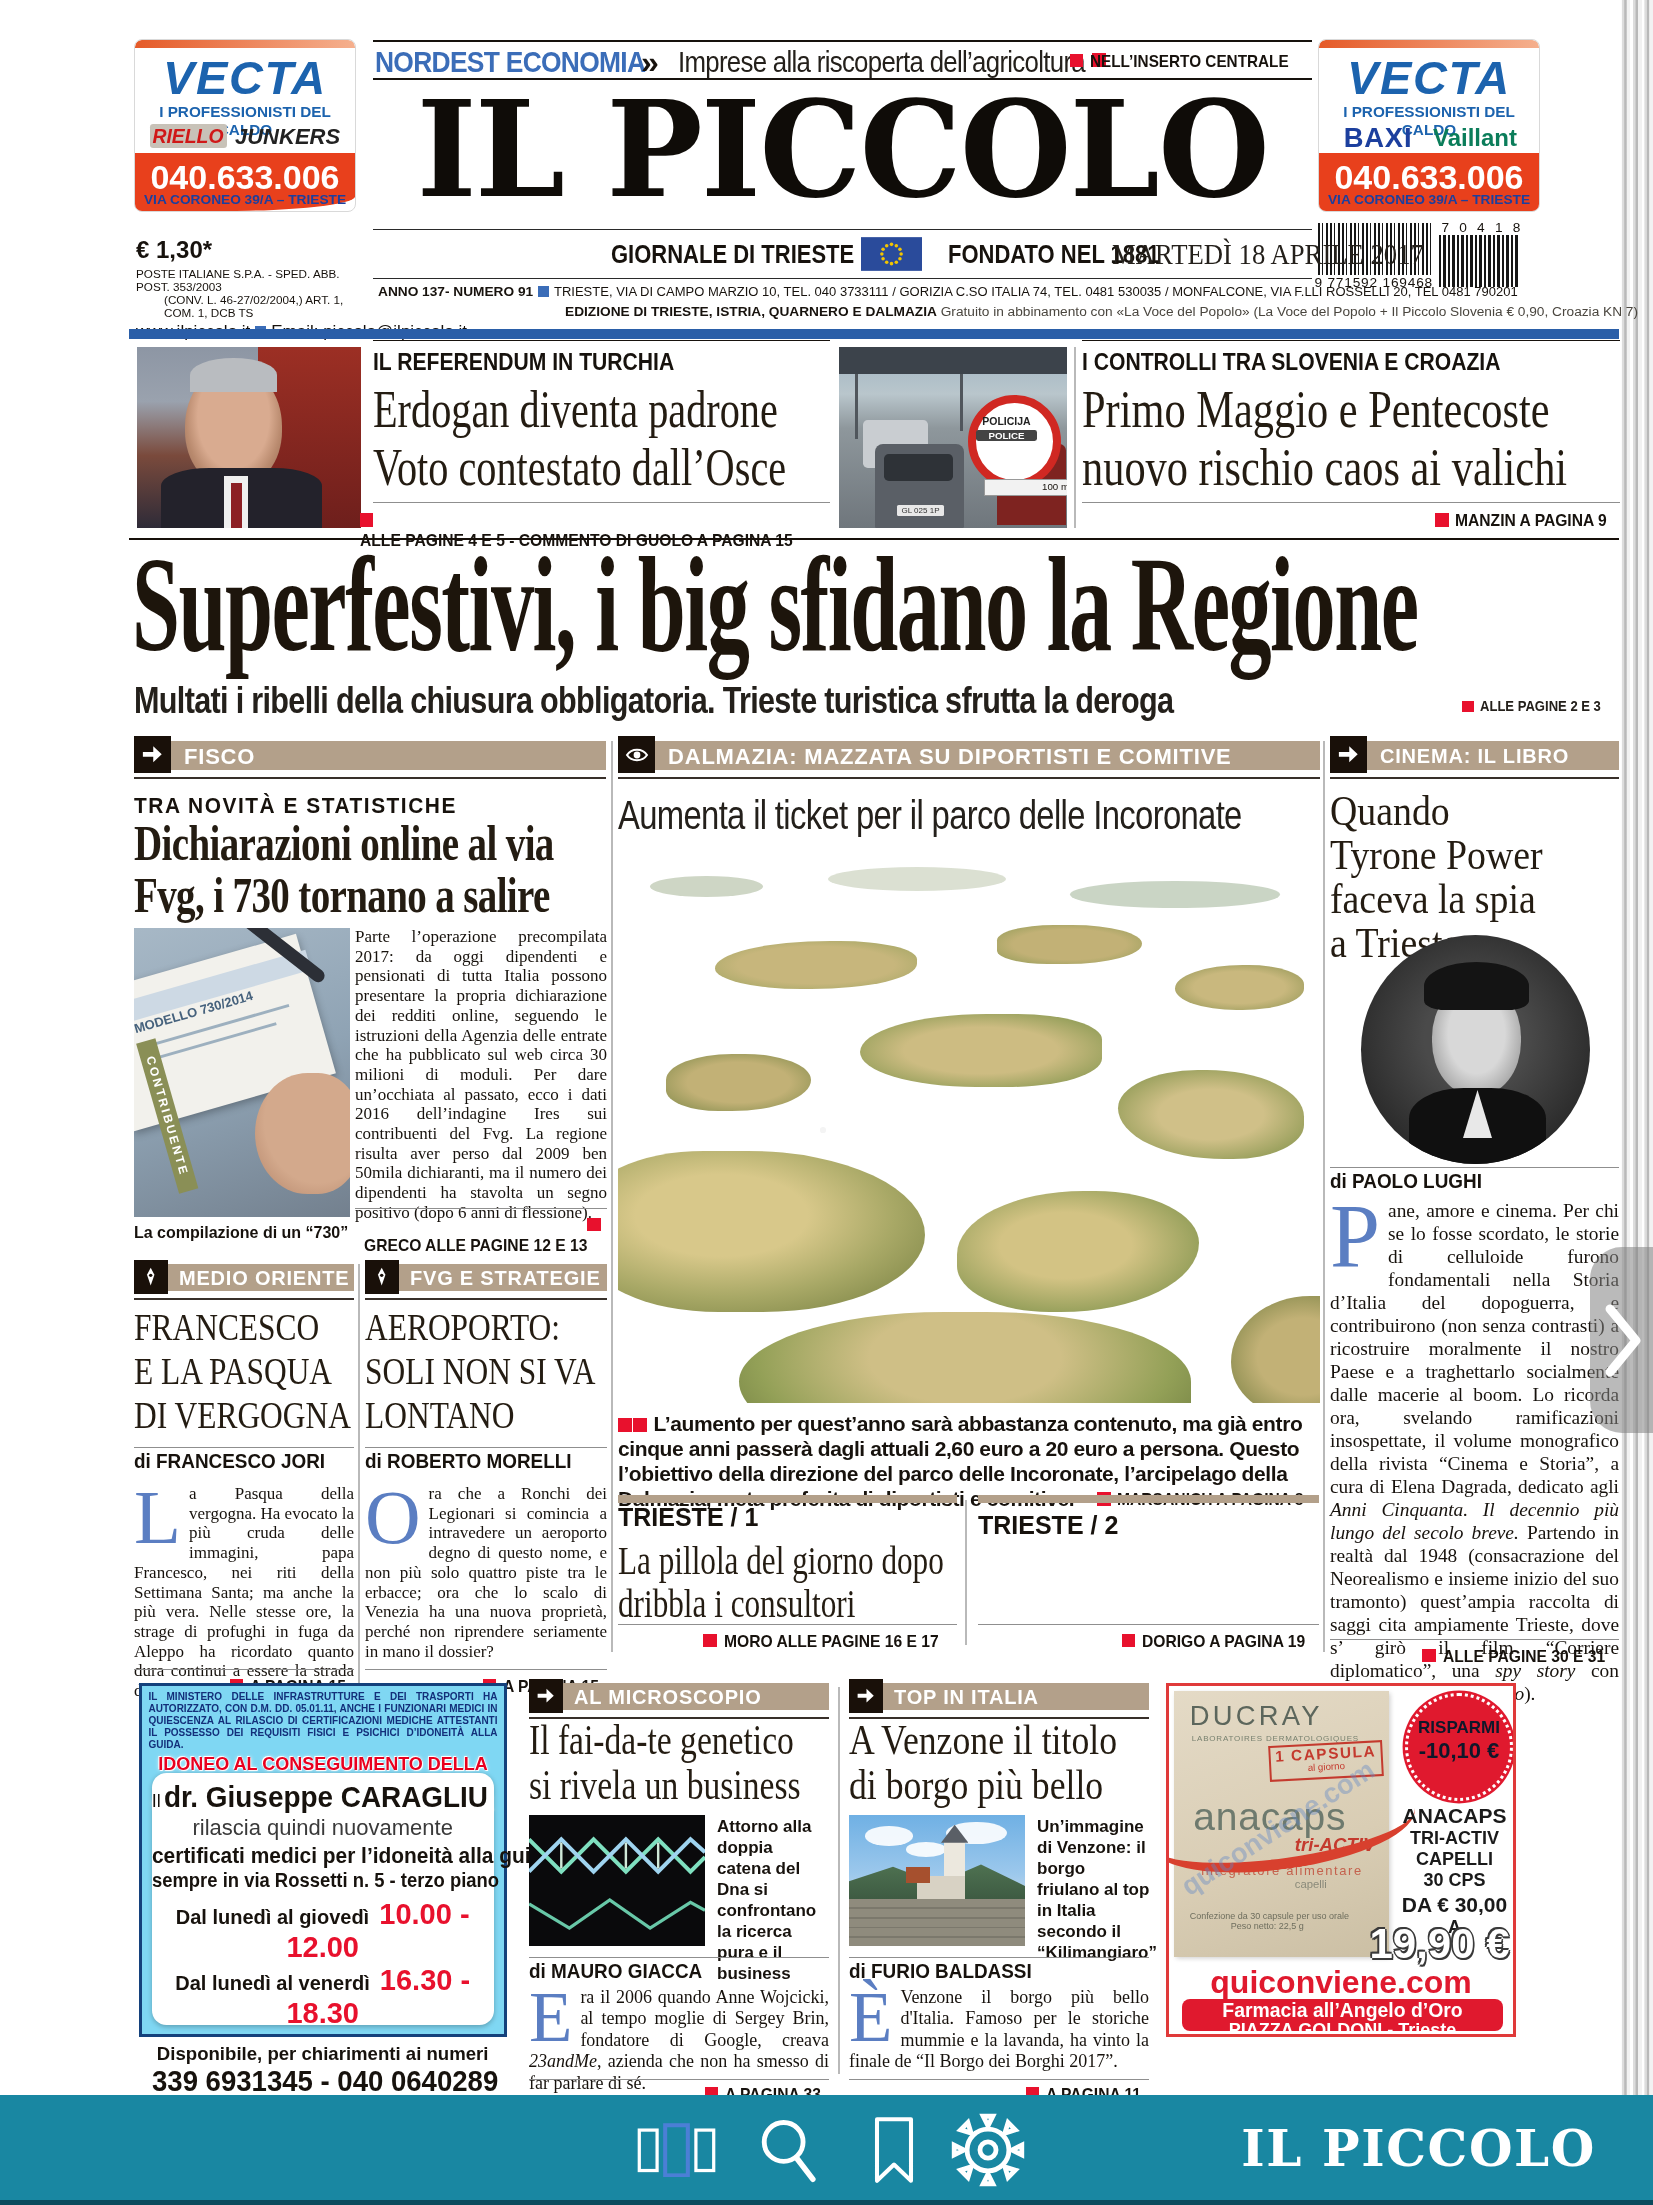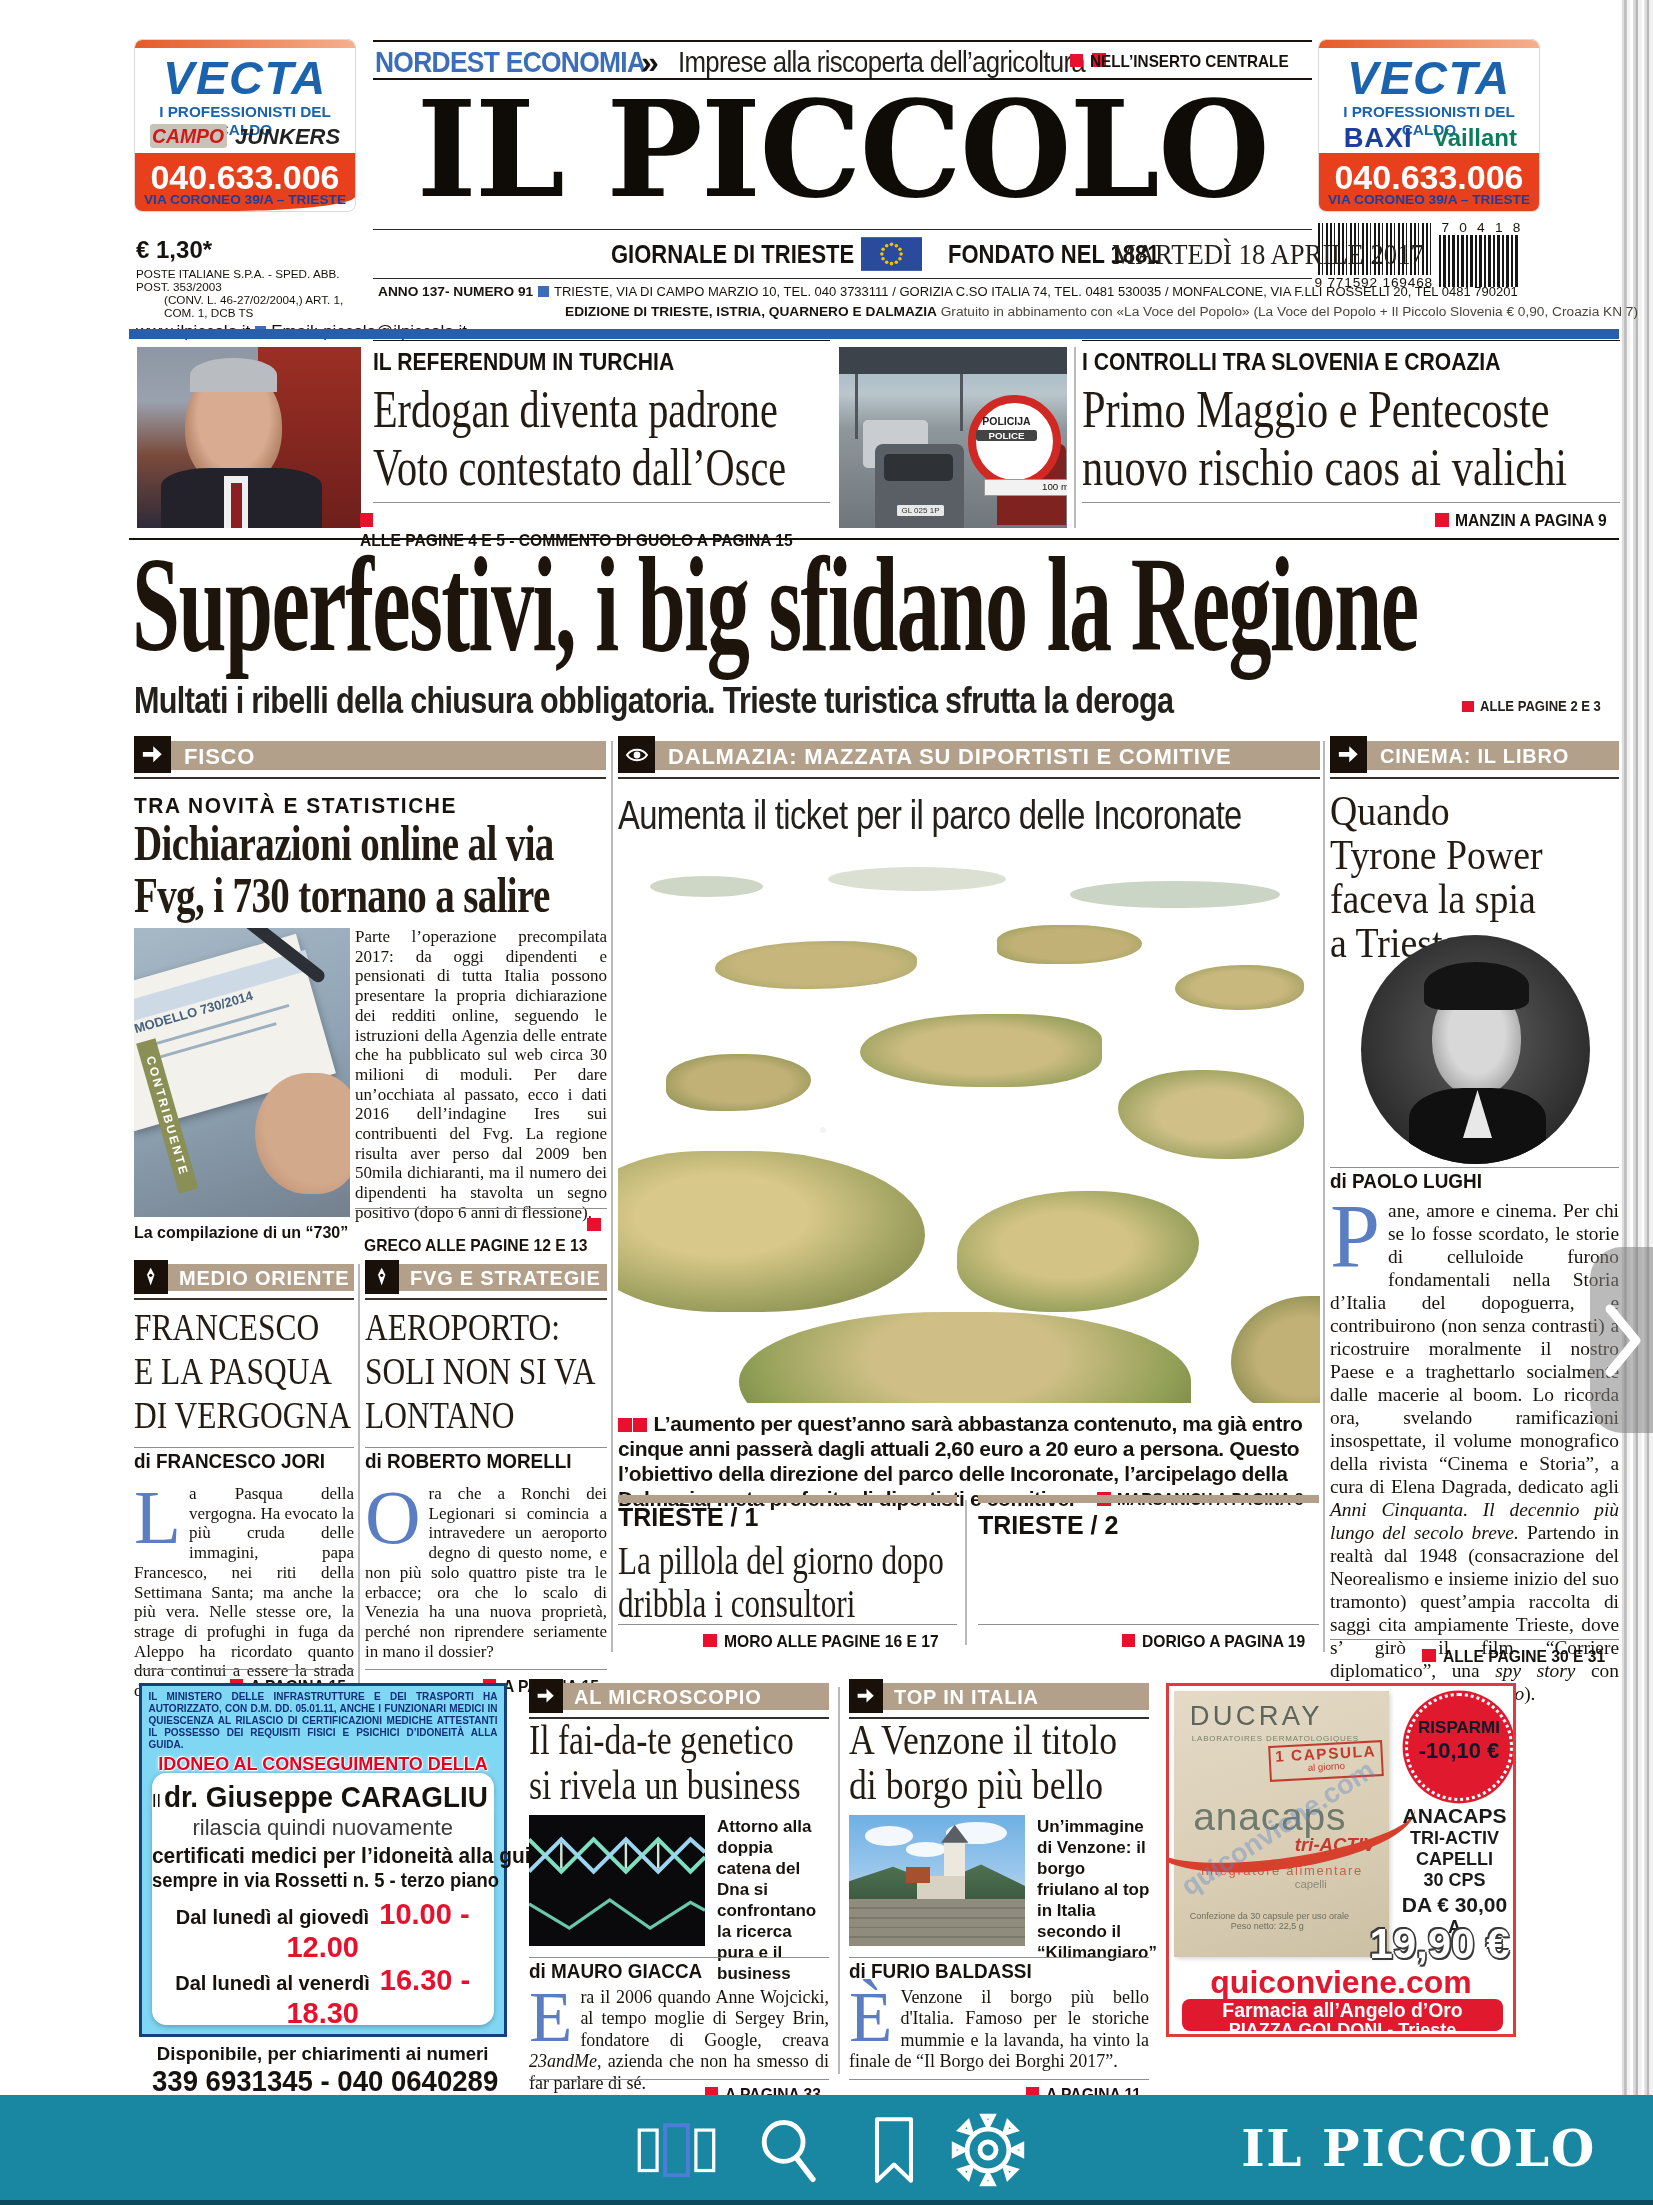--- a/index.html
+++ b/index.html
@@ -40,21 +40,21 @@
 
 <div id="stage">
 
   <div class="abs" style="left:1619px;top:0;width:34px;height:2205px;
               background:repeating-linear-gradient(90deg,#fff 0 2.4px,#ddd 3.2px 4.8px,#b9b9b9 5.7px 7.3px,#f2f2f2 8px 11.3px);"></div>
 
   <div class="abs" style="left:134px;top:39px;width:220px;height:171px;border:1.6px solid #d9d9d9;border-radius:8px;overflow:hidden;background:#fff;">
     <div class="abs" style="left:0;top:0;width:100%;height:8px;background:linear-gradient(90deg,#e55a28,#f5b08e);border-radius:6.5px 6.5px 0 0;"></div>
     <div class="abs" style="left:0;top:9.7px;width:100%;text-align:center;font-size:47px;font-weight:bold;font-style:italic;color:#1c63ae;letter-spacing:1.6px;">VECTA</div>
     <div class="abs" style="left:0;top:63px;width:100%;text-align:center;font-size:15.3px;font-weight:bold;color:#1c63ae;">I PROFESSIONISTI DEL CALDO</div>
-    <div class="abs" style="left:14.5px;top:84px;width:77px;height:24px;background:#c8c2b8;color:#d01818;font-weight:bold;font-style:italic;font-size:19.4px;text-align:center;line-height:24px;border-radius:3.2px;">CAMPO</div>
+    <div class="abs" style="left:14.5px;top:84px;width:77px;height:24px;background:#c8c2b8;color:#d01818;font-weight:bold;font-style:italic;font-size:19.4px;text-align:center;line-height:24px;border-radius:3.2px;">RIELLO</div>
     <div class="abs" style="left:100px;top:84px;width:105px;font-weight:bold;font-style:italic;font-size:22px;color:#222;text-align:center;">JUNKERS</div>
     <div class="abs" style="left:0;top:113px;width:100%;height:58px;background:#e8401c;border-radius:0 0 60% 0/0 0 14.5px 0;"></div>
     <div class="abs" style="left:0;top:118px;width:100%;text-align:center;color:#fff;font-size:34px;font-weight:bold;">040.633.006</div>
     <div class="abs" style="left:0;top:152px;width:100%;text-align:center;color:#1c3f9e;font-size:13.7px;font-weight:bold;">VIA CORONEO 39/A – TRIESTE</div>
   </div>
 
   <div class="abs" style="left:1318px;top:39px;width:220px;height:171px;border:1.6px solid #d9d9d9;border-radius:8px;overflow:hidden;background:#fff;">
     <div class="abs" style="left:0;top:0;width:100%;height:8px;background:linear-gradient(90deg,#e55a28,#f5b08e);border-radius:6.5px 6.5px 0 0;"></div>
     <div class="abs" style="left:0;top:9.7px;width:100%;text-align:center;font-size:47px;font-weight:bold;font-style:italic;color:#1c63ae;letter-spacing:1.6px;">VECTA</div>
     <div class="abs" style="left:0;top:63px;width:100%;text-align:center;font-size:15.3px;font-weight:bold;color:#1c63ae;">I PROFESSIONISTI DEL CALDO</div>

